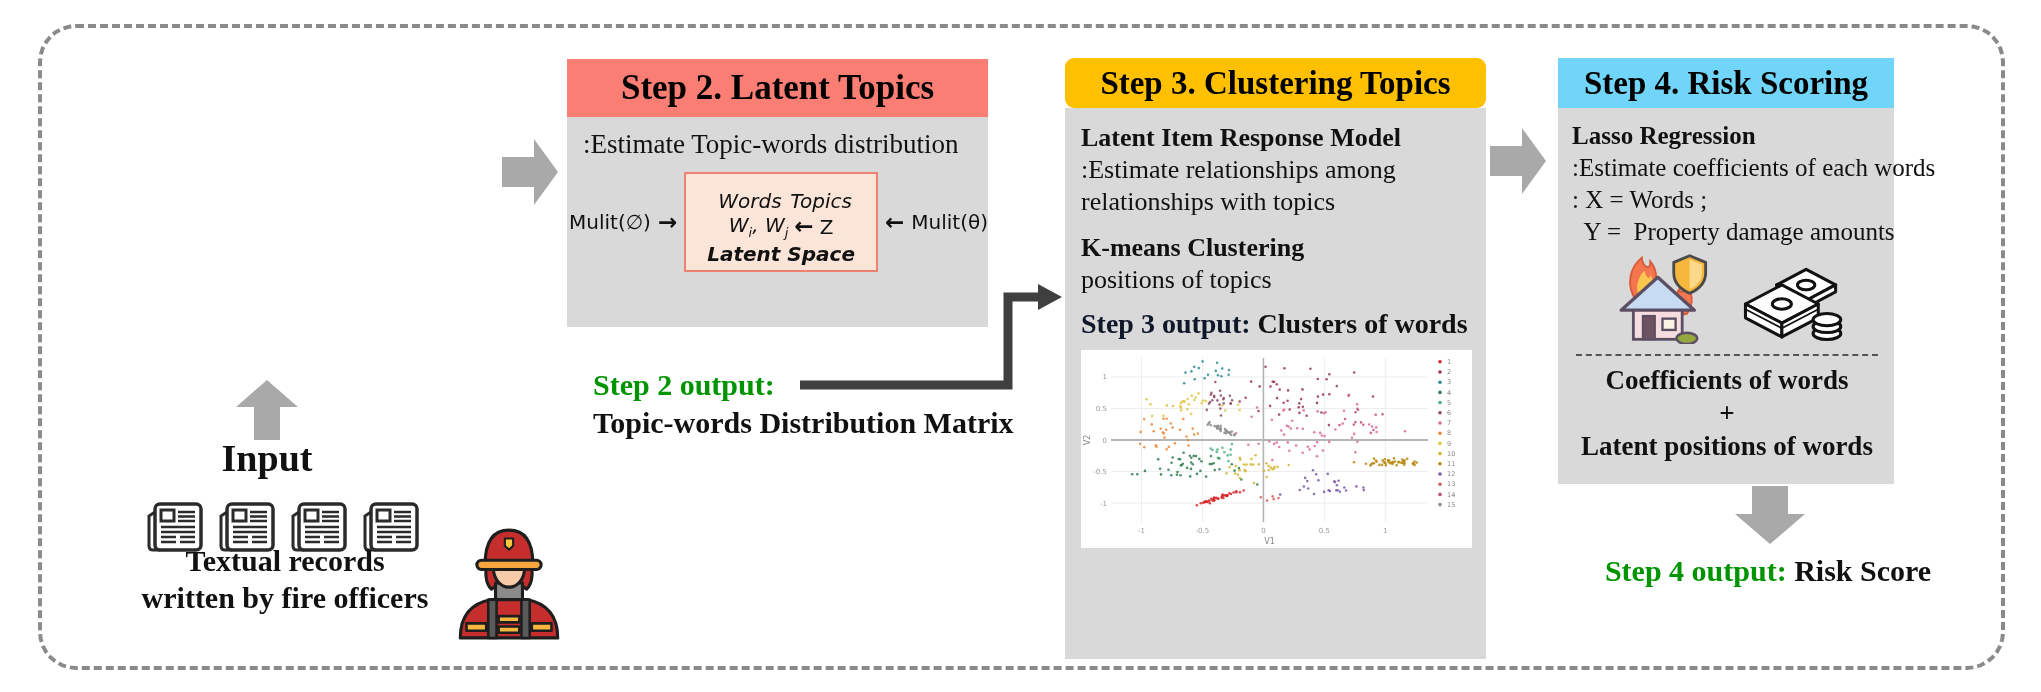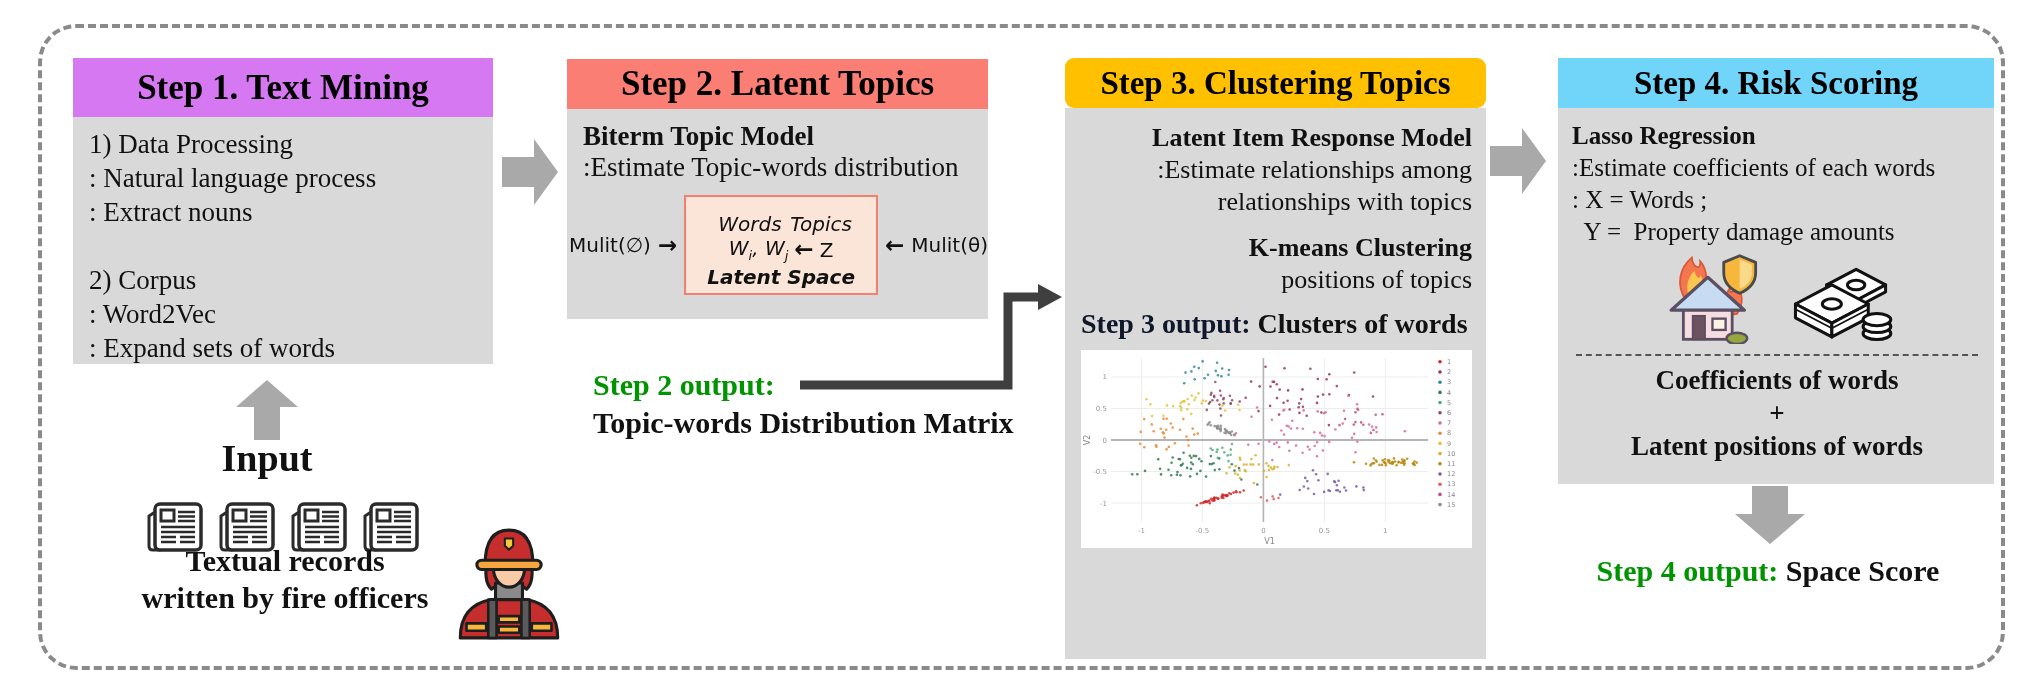--- a/index.html
+++ b/index.html
@@ -13,91 +13,76 @@
   .panel .bdy{background:#D9D9D9;box-sizing:border-box;}
   
   .s1{left:73px;top:58px;width:420px;}
   .s1 .hdr{height:59px;font-size:35px;}
   .s1 .bdy{height:247px;padding:12px 0 0 16px;font-size:27px;}
   .s1 .line{height:34px;white-space:pre;}
   
   .flow{position:absolute;}
   
   .s2{left:567px;top:59px;width:421px;}
-  .s2 .hdr{height:50px;font-size:35px;}
+  .s2 .hdr{height:58px;font-size:35px;}
   .s2 .bdy{height:210px;padding:12px 0 0 16px;font-size:27px;}
   .bold{font-weight:bold;}
   .formula{display:flex;align-items:center;justify-content:center;margin:12px 0 0 -14px;
            font-family:"DejaVu Sans", sans-serif;font-size:20px;gap:7px;}
   .f-arrow{font-weight:bold;font-size:23px;line-height:1;}
   .latent-box{border:2px solid #F08070;background:#FBE5D8;padding:15px 10px 4px 10px;width:196px;
               text-align:center;}
   .lb-row1{display:flex;justify-content:space-between;padding:0 14px 0 22px;font-style:italic;font-size:20px;}
   .lb-row2{display:flex;justify-content:center;align-items:center;gap:6px;font-size:20px;}
   .lb-row2 .wvar{font-style:italic;}
   .lb-row2 sub{font-size:13px;}
   .lb-caption{font-weight:bold;font-style:italic;font-size:20px;margin-top:2px;}
   .out{position:absolute;font-weight:bold;font-size:30px;line-height:1.25;}
   .green{color:#009400;}
   .s2out{left:593px;top:366px;width:520px;}
   
   .s3{left:1065px;top:58px;width:421px;}
   .s3 .hdr{height:50px;}
   .s3 .bdy{height:551px;padding:14px 14px 0 16px;font-size:26px;}
-  .s3 .tline{line-height:32px;text-align:right;}
+  .s3 .tline{line-height:32px;}
   .gap14{height:14px;} .gap10{height:10px;}
   .inline-out{font-weight:bold;font-size:28px;margin-top:2px;}
   #scatter{display:block;margin:10px auto 0 auto;background:#fff;}
   
-  .s4{left:1558px;top:58px;width:436px;}
+  .s4{left:1558px;top:58px;width:336px;}
   .s4 .hdr{height:50px;}
   .s4 .bdy{height:376px;padding:12px 12px 0 14px;font-size:25px;}
   .s4 .tline{line-height:32px;white-space:pre;}
   .icon-row{display:flex;justify-content:center;align-items:flex-end;gap:26px;margin-top:4px;}
   .divider{border-top:2px dashed #555;margin:10px 4px 8px 4px;}
   .sum-line{text-align:center;font-weight:bold;font-size:27px;line-height:33px;}
   .s4out{left:1558px;top:552px;width:420px;text-align:center;font-size:30px;}
   
   .input-title{position:absolute;left:167px;top:436px;width:200px;text-align:center;
                font-weight:bold;font-size:38px;}
   .docs{position:absolute;left:143px;top:497px;display:flex;gap:8px;}
   .caption{position:absolute;left:93px;top:542px;width:384px;text-align:center;
            font-weight:bold;font-size:30px;line-height:37px;}
 </style>
 </head>
 <body>
 
 <div id="canvas">
   <div class="frame"></div>
 
-  <div class="panel s1">
-    <div class="hdr" style="background: rgb(214, 120, 242);">
-      <span>Step 1. Text Mining</span>
-    </div>
-    <div class="bdy" style="background: rgb(217, 217, 217);">
-      <div class="line">1) Data Processing</div>
-      <div class="line">: Natural language process</div>
-      <div class="line">: Extract nouns</div>
-      <div class="line"></div>
-      <div class="line">2) Corpus</div>
-      <div class="line">: Word2Vec</div>
-      <div class="line">: Expand sets of words</div>
-    </div>
-  </div>
 
   <svg class="flow" style="left:502px;top:137px;" width="58" height="70">
     <polygon points="0,20 32,20 32,2 56,35 32,68 32,50 0,50" fill="#A9A9A9"></polygon>
   </svg>
 
   <div class="panel s2">
     <div class="hdr" style="background: rgb(250, 126, 115);">
       <span>Step 2. Latent Topics</span>
     </div>
     <div class="bdy" style="background: rgb(217, 217, 217);">
-      <div class="bold">Biterm Topic Model</div>
       <div>:Estimate Topic-words distribution</div>
       <div class="formula">
         <span>Mulit(∅)</span>
         <span class="f-arrow">→</span>
         <div class="latent-box" style="background: rgb(251, 229, 216); border-color: rgb(240, 128, 112);">
           <div class="lb-row1">
             <span>Words</span>
             <span>Topics</span>
           </div>
           <div class="lb-row2">
@@ -688,21 +673,21 @@
       <div class="sum-line">Latent positions of words</div>
     </div>
   </div>
 
   <svg class="flow" style="left:1735px;top:486px;" width="70" height="58">
     <polygon points="17,0 53,0 53,28 70,28 35,58 0,28 17,28" fill="#A9A9A9"></polygon>
   </svg>
 
   <div class="out s4out">
     <span class="green" style="color: rgb(0, 148, 0);">Step 4 output:</span>
-    <span>Space Score</span>
+    <span>Risk Score</span>
   </div>
 
   <svg class="flow" style="left:236px;top:380px;" width="62" height="60">
     <polygon points="31,0 62,27 44,27 44,60 18,60 18,27 0,27" fill="#A9A9A9"></polygon>
   </svg>
   <div class="input-title">Input</div>
 
   <div class="docs">
     <svg width="64" height="60" viewBox="0 0 64 58">
       <path d="M12,14 L6,18 V48 Q6,52 10,52 H16 Z" fill="#fff" stroke="#2b2b2b" stroke-width="3"></path>

